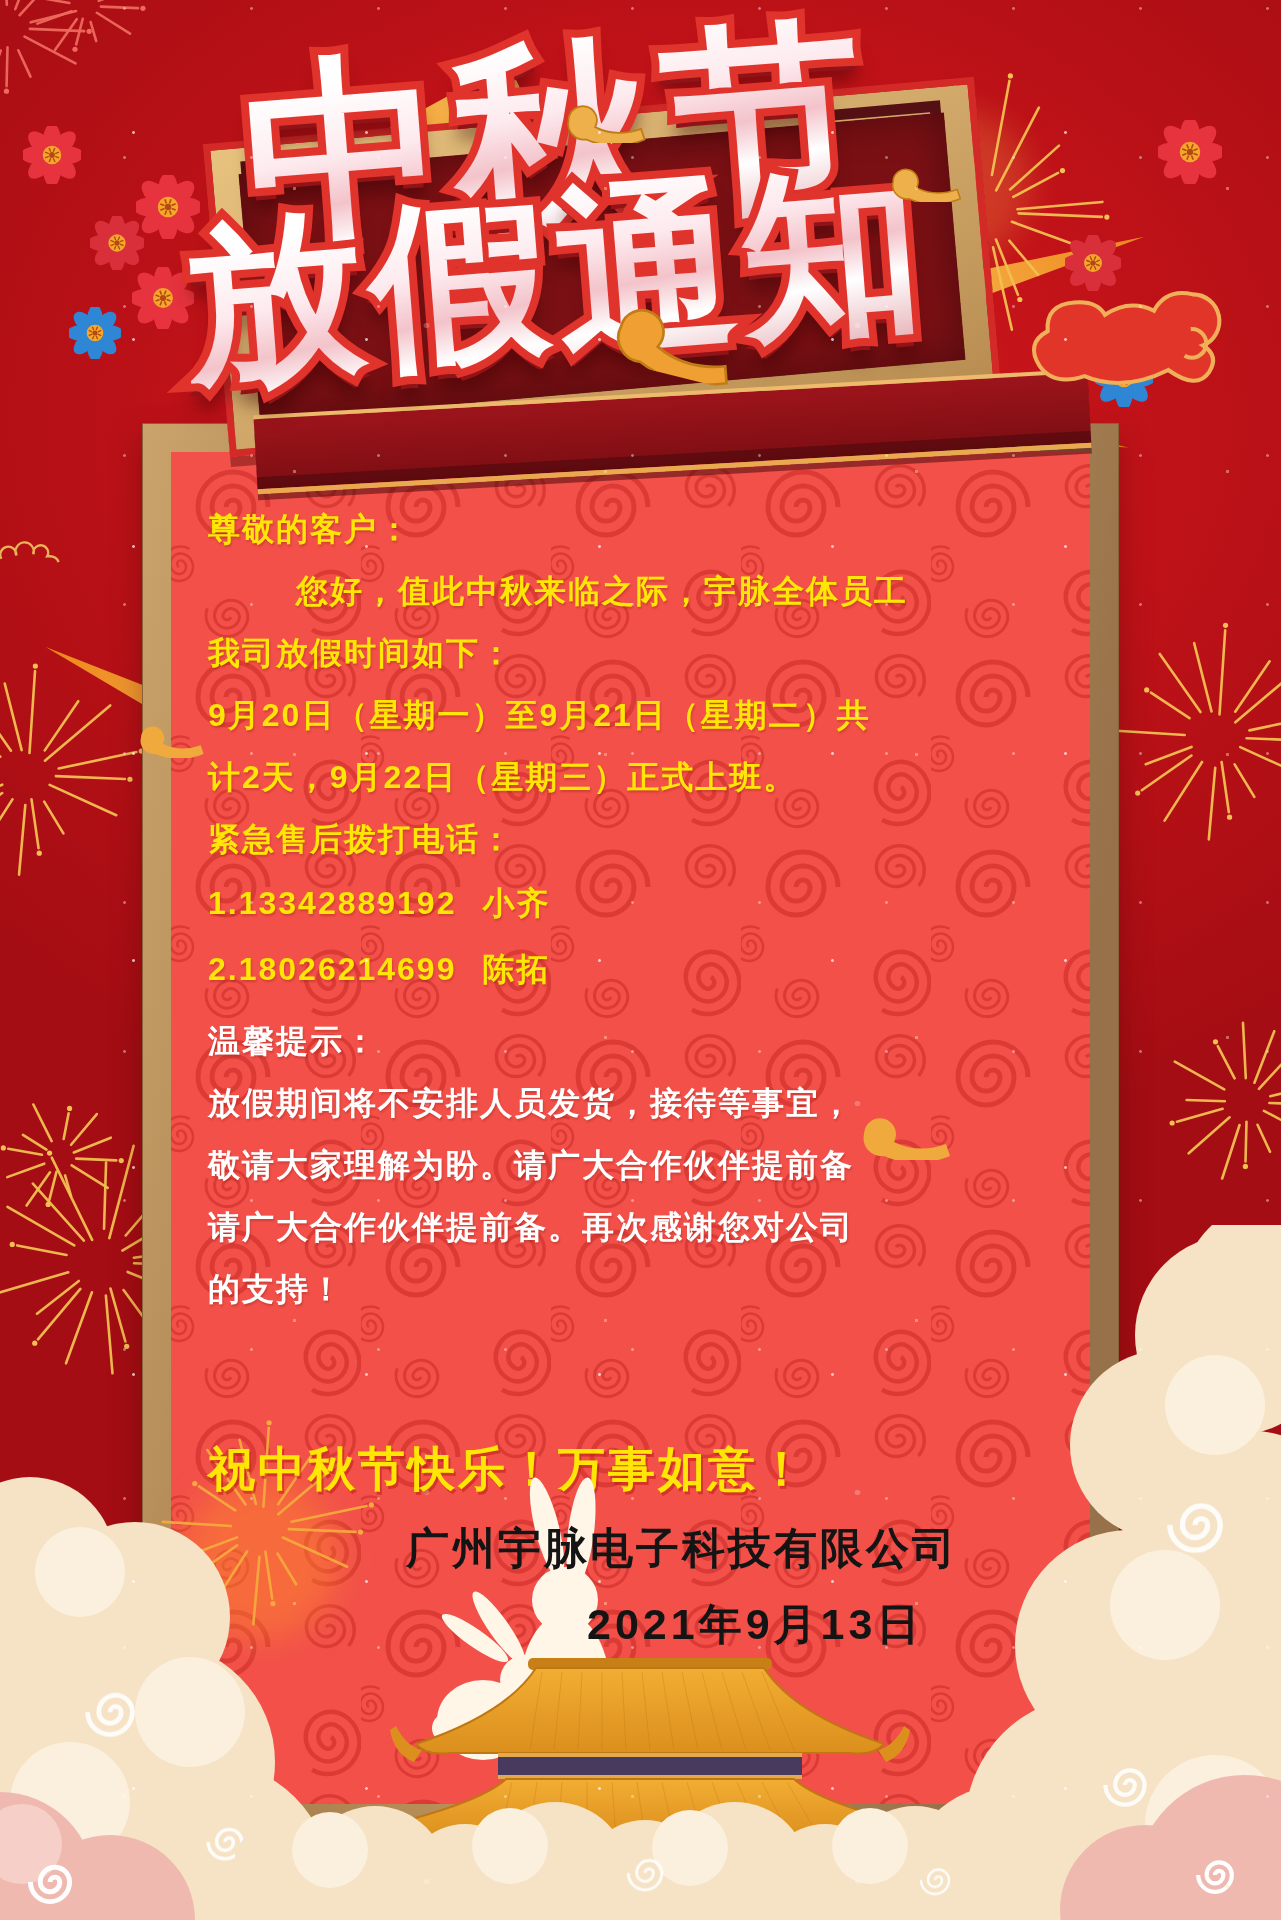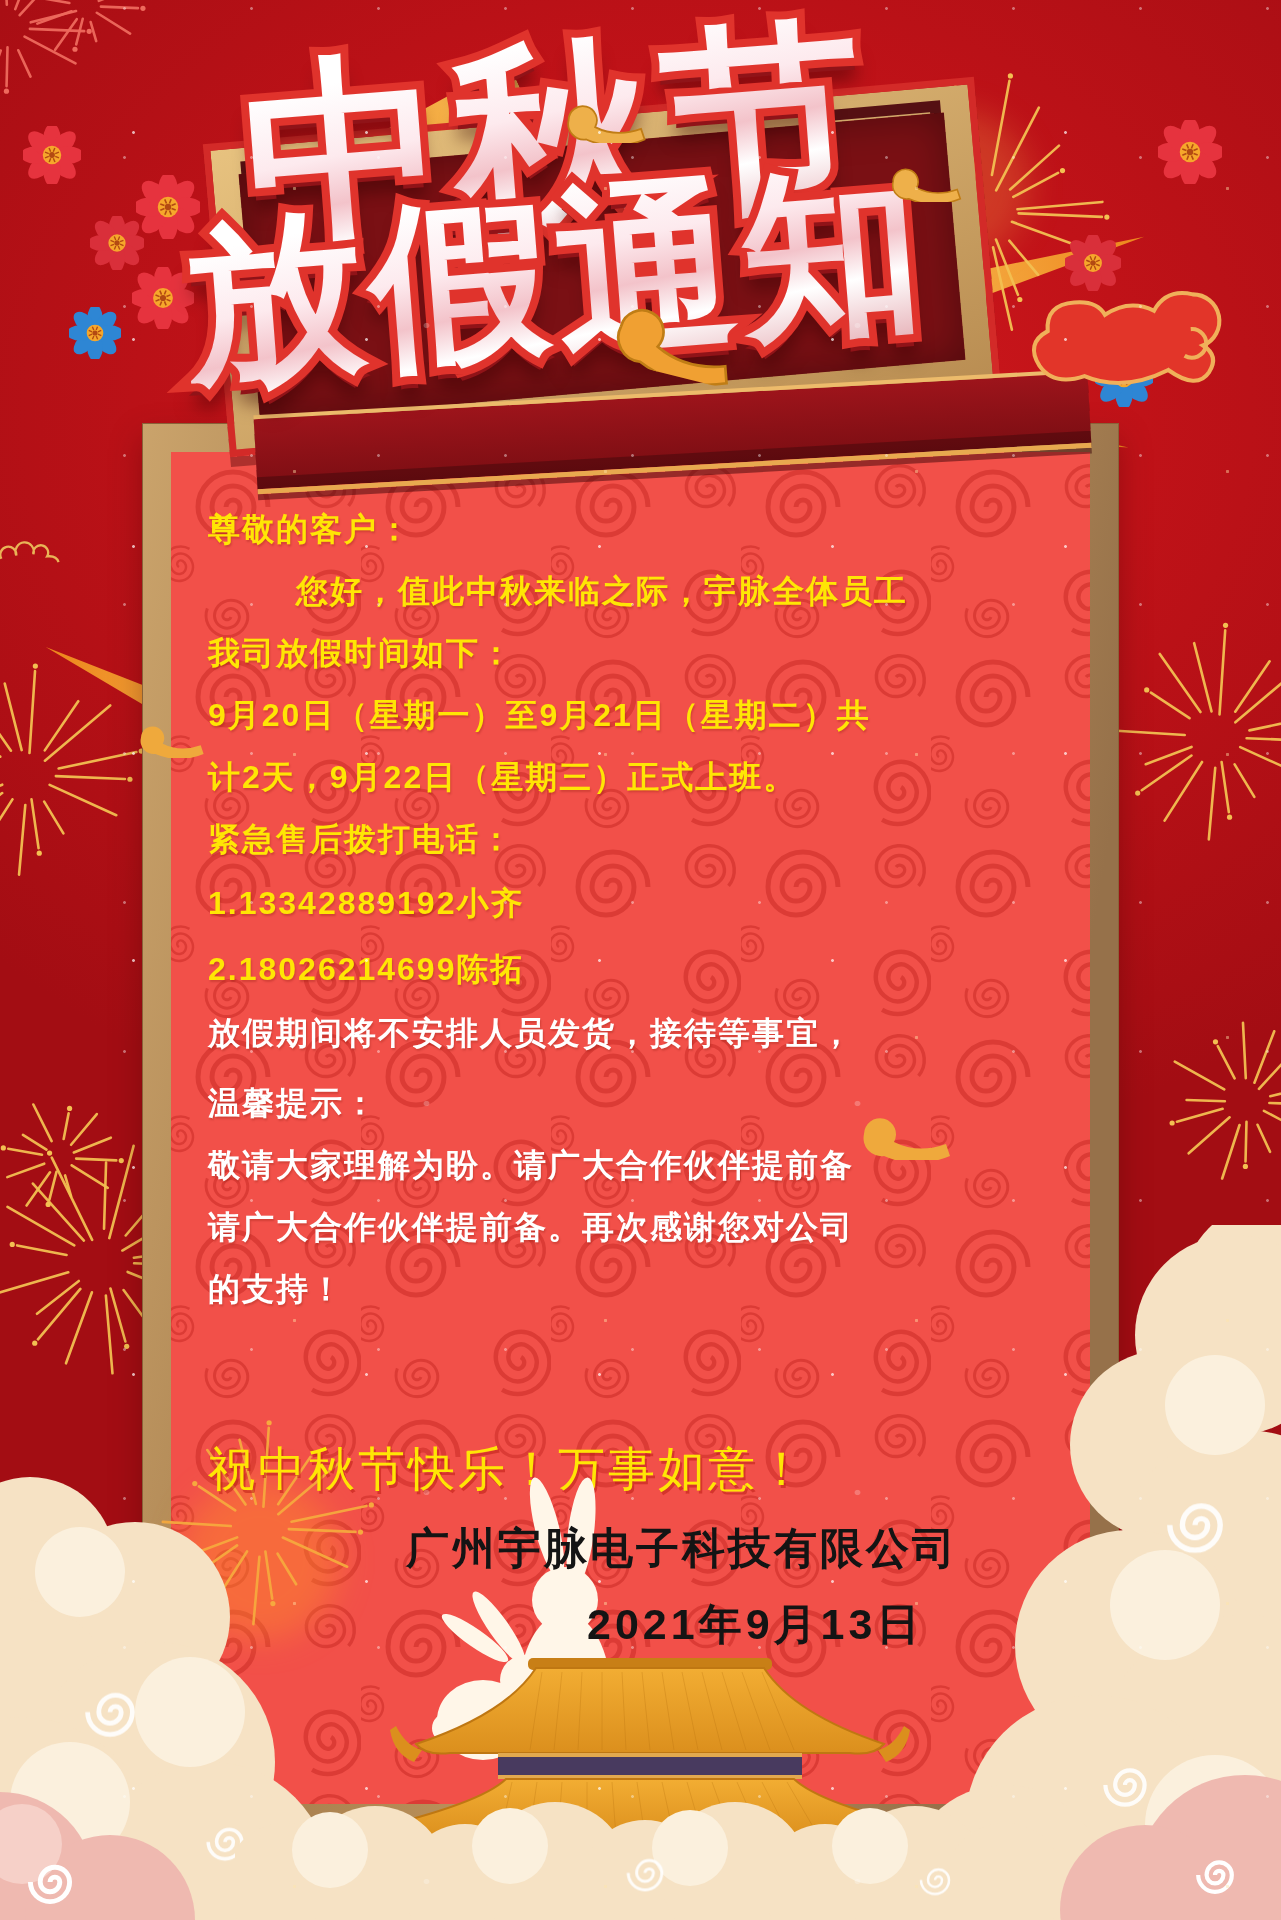--- a/index.html
+++ b/index.html
@@ -30,23 +30,23 @@
   .panel-inner{position:absolute;inset:28px;overflow:hidden;box-shadow:inset 0 0 60px rgba(140,20,10,.35);}
   .panel-inner svg{display:block;width:100%;height:100%;}
   
   .body-text{position:absolute;left:208px;top:498px;width:892px;z-index:5;
     font-size:32px;font-weight:700;letter-spacing:2px;line-height:62px;
     text-shadow:1px 2px 2px rgba(120,20,0,.25);}
   .yellow{color:#ffe604;}
   .white{color:#ffffff;}
   .indent{padding-left:88px;}
   .contact{line-height:66px;}
-  .contact .cname{}
+  .contact .cname{margin-left:26px;}
   .tips-gap{margin-top:8px;}
-  .wish{position:absolute;left:208px;top:1438px;z-index:5;font-size:47px;font-weight:400;
+  .wish{position:absolute;left:208px;top:1438px;z-index:5;font-size:47px;font-weight:700;
     letter-spacing:3px;color:#ffe604;text-shadow:2px 3px 0 rgba(190,30,20,.55);}
   .company{position:absolute;left:398px;top:1520px;z-index:8;font-size:43px;font-weight:700;
     letter-spacing:3px;color:#141414;margin-left:8px;}
   .date{position:absolute;left:580px;top:1596px;z-index:8;font-size:43px;font-weight:700;
     letter-spacing:4px;color:#141414;margin-left:7px;}
   
   .title-group{position:absolute;left:170px;top:40px;width:1000px;height:430px;z-index:6;}
   .t-frame{position:absolute;left:45px;top:70px;width:760px;height:300px;transform:rotate(-5deg);
     background:linear-gradient(160deg,#e7c27f,#b98d52);border:7px solid #d32a28;
     box-shadow:0 10px 0 rgba(90,8,10,.45);}
@@ -141,22 +141,22 @@
     <div class="yellow">我司放假时间如下：</div>
     <div class="yellow">9月20日（星期一）至9月21日（星期二）共</div>
     <div class="yellow">计2天，9月22日（星期三）正式上班。</div>
     <div class="yellow">紧急售后拨打电话：</div>
     <div class="yellow contact">
       <span>1.13342889192</span><span class="cname">小齐</span>
     </div>
     <div class="yellow contact">
       <span>2.18026214699</span><span class="cname">陈拓</span>
     </div>
+    <div class="white tips-gap">温馨提示：</div>
     <div class="white">放假期间将不安排人员发货，接待等事宜，</div>
-    <div class="white tips-gap">温馨提示：</div>
     <div class="white">敬请大家理解为盼。请广大合作伙伴提前备</div>
     <div class="white">请广大合作伙伴提前备。再次感谢您对公司</div>
     <div class="white">的支持！</div>
   </div>
   <div class="wish">祝中秋节快乐！万事如意！</div>
 
   <div class="title-group">
     <div class="t-frame">
       <svg class="meander m-tl" viewBox="0 0 160 110">
         <g fill="none" stroke="#551013" stroke-width="12">

